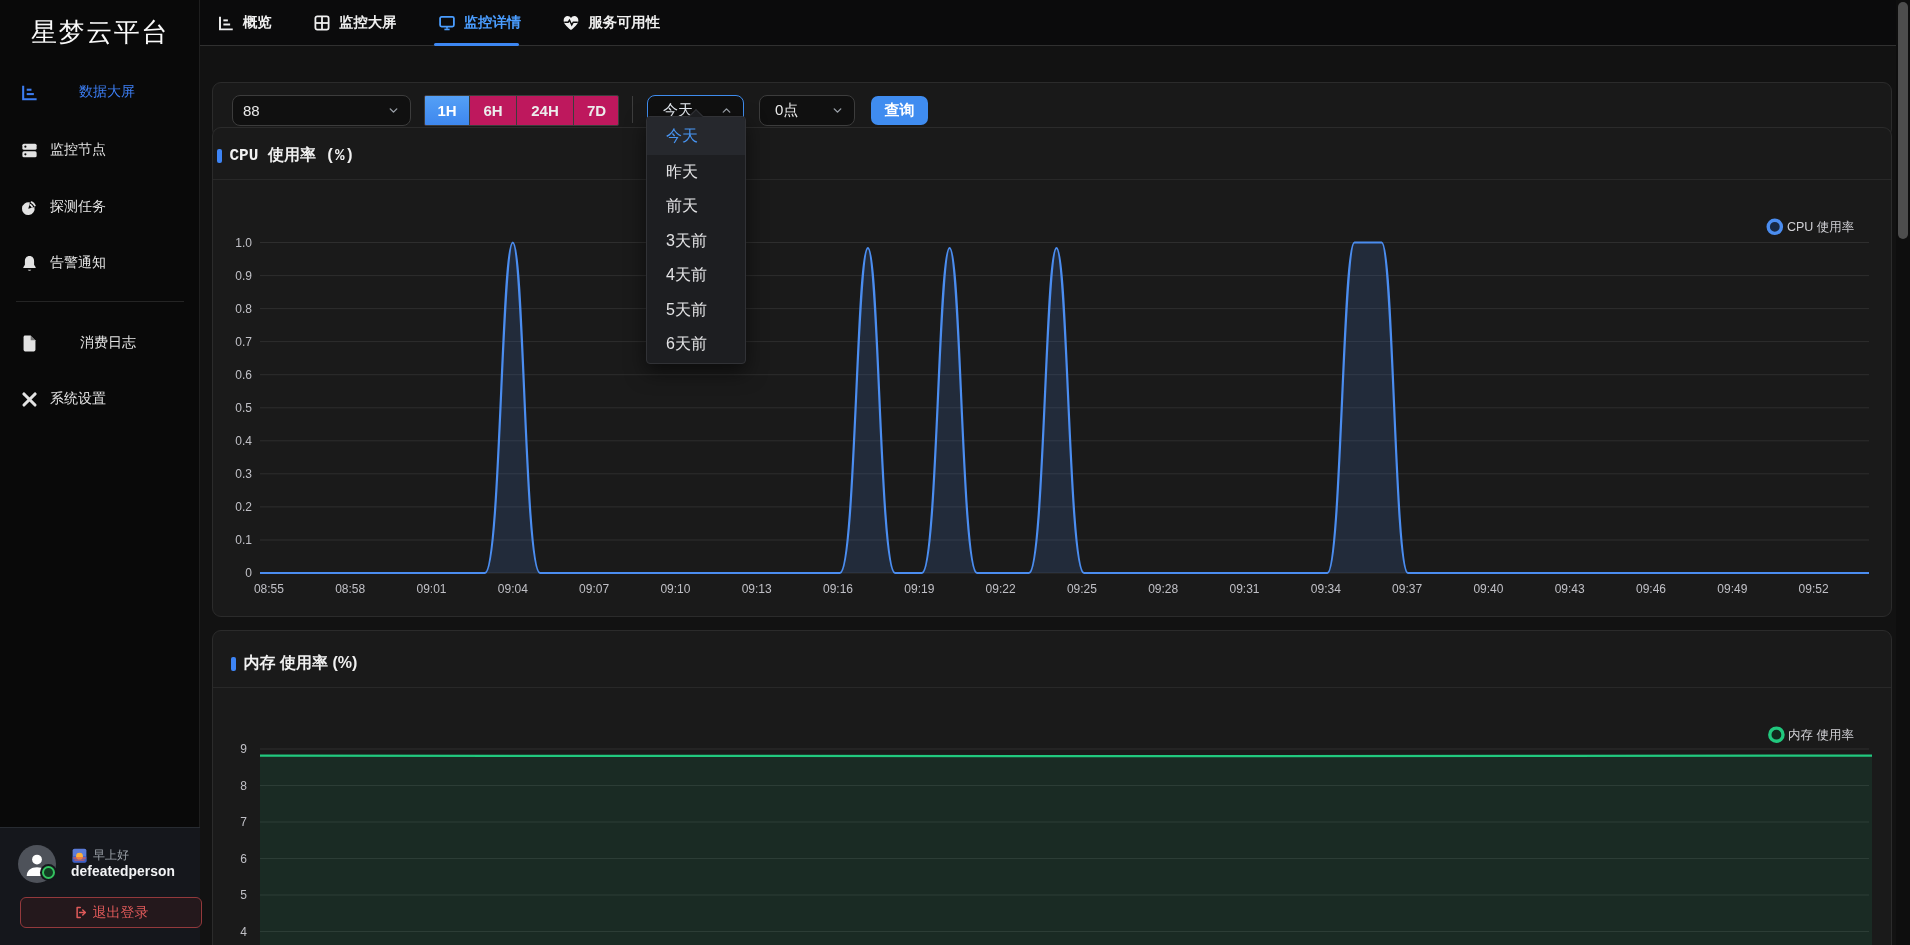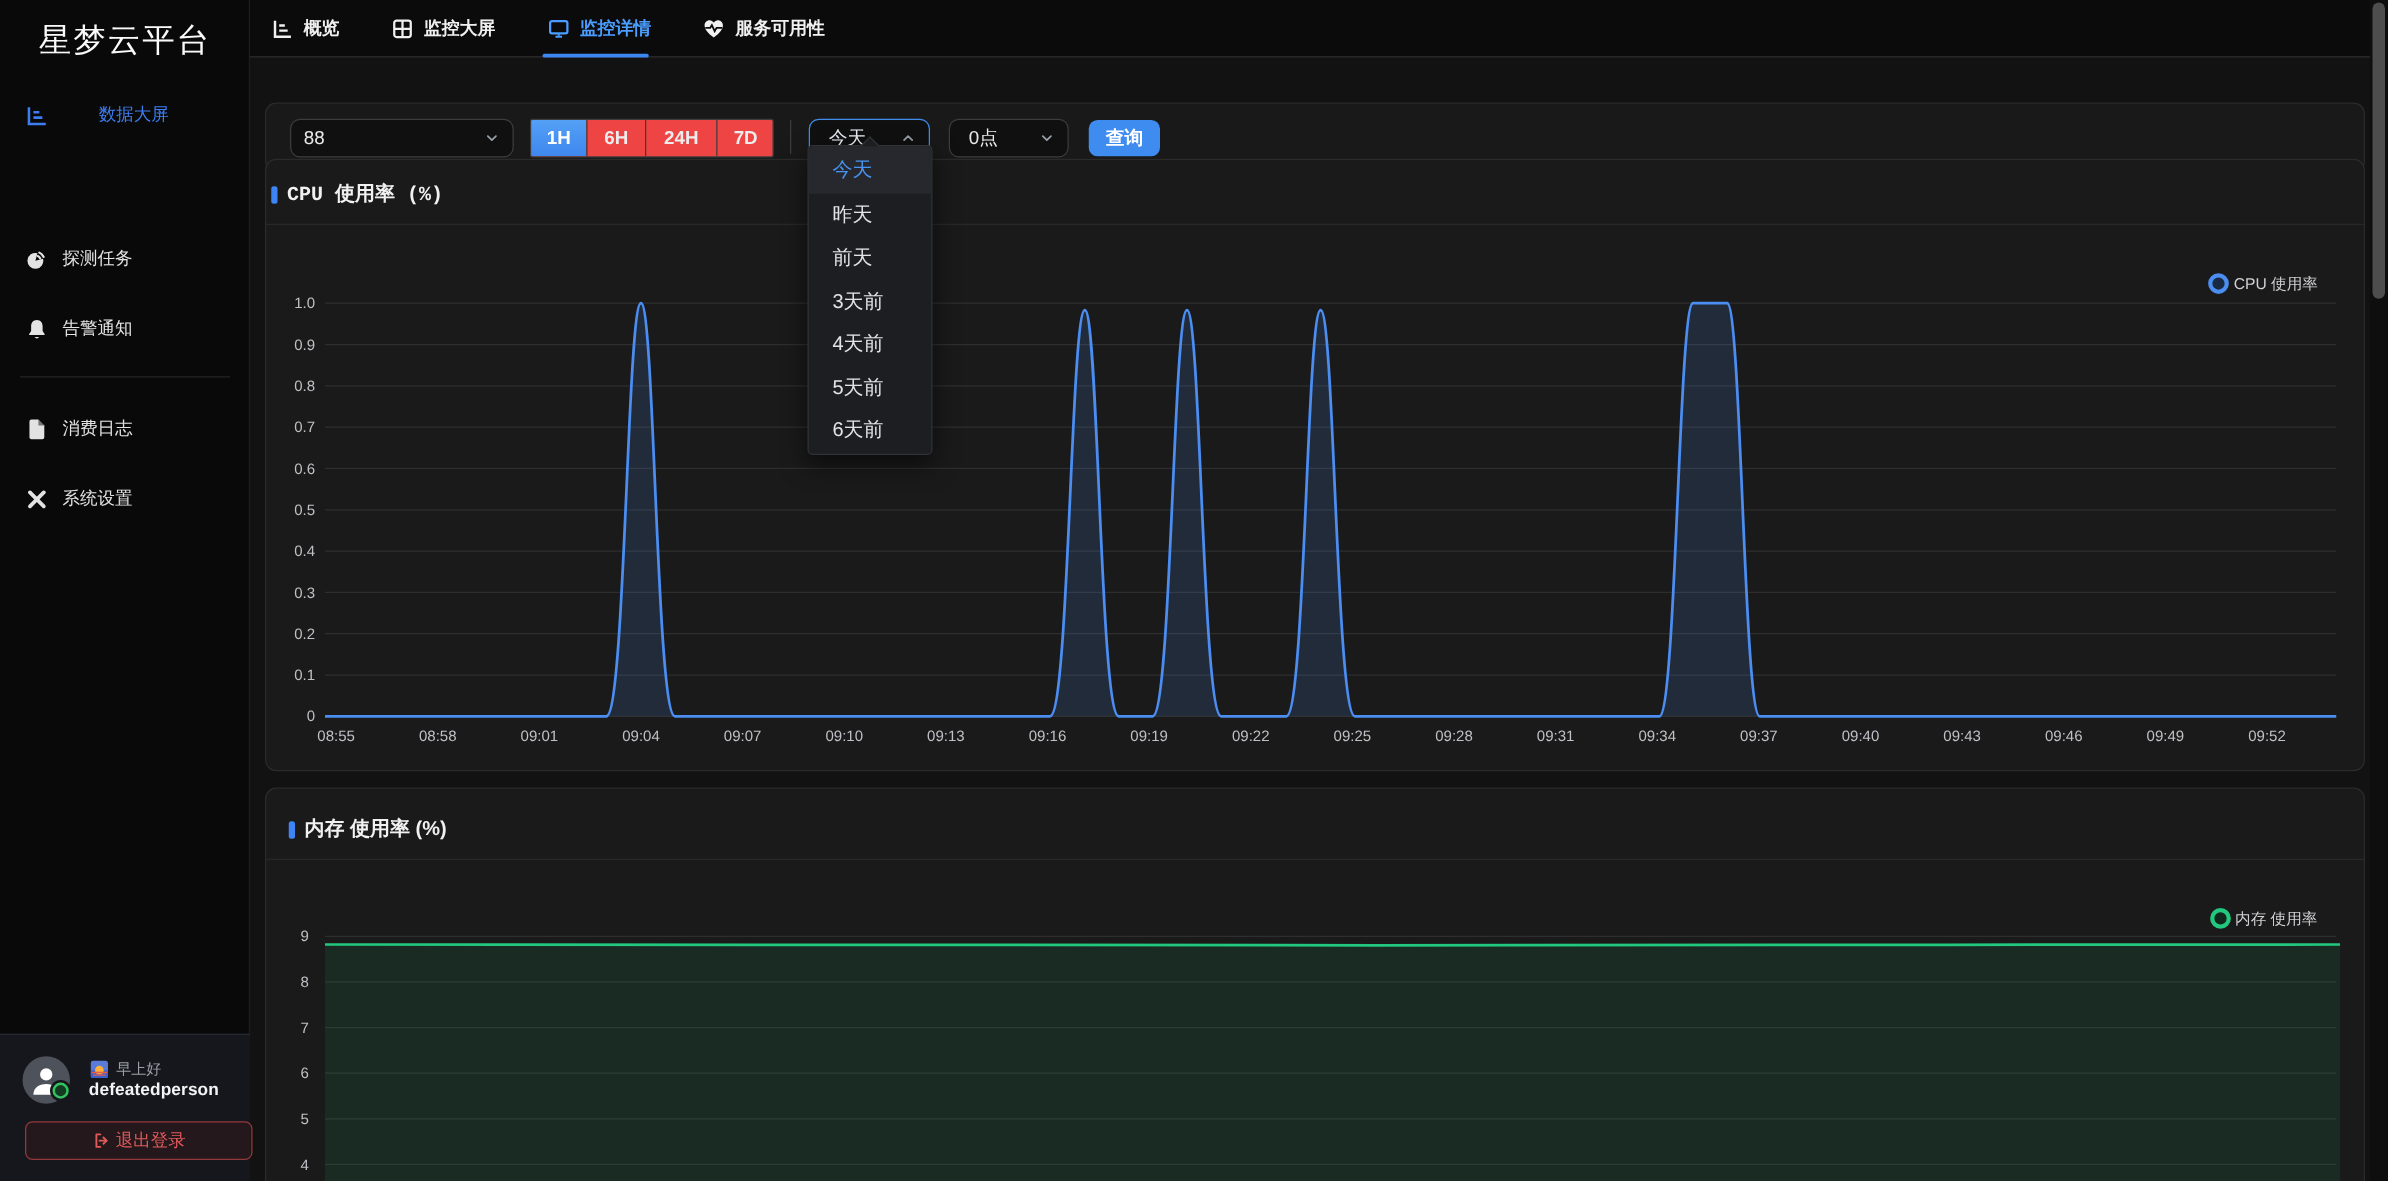--- a/index.html
+++ b/index.html
@@ -34,21 +34,21 @@
   .card { position:absolute; background:#1a1a1a; border:1px solid #2b2b2b; border-radius:9px; }
   
   #toolbar { left:212px; top:58px; width:1680px; height:56px; background:#191919;margin-top:24px; }
   .sel { position:absolute; top:12px; height:31px; background:#101010; border:1px solid #3c3c3c; border-radius:8px;
     display:flex; align-items:center; color:#e9e9e9; font-size:15px; }
   .sel .cv { position:absolute; right:10px; top:8px; }
   #sel88 { left:19px; width:179px; padding-left:10px; }
   #selday { left:434px; width:97px; padding-left:15px; border-color:#3f8ced; color:#e8edf4; }
   #selhour { left:546px; width:96px; padding-left:15px; }
   #segs { position:absolute; left:211px; top:12px; width:195px; height:31px; border:1px solid #3c3c3c; border-radius:2px;
-    display:flex; overflow:hidden; background:#ef4444; }
+    display:flex; overflow:hidden; background:#be185d; }
   .seg { display:flex; align-items:center; justify-content:center; color:#ececec; font-weight:bold; font-size:15px;
     border-left:1px solid #3c3c3c; flex:0 0 auto; }
   .seg:first-child { border-left:none; }
   .seg.on { background:linear-gradient(180deg,#54a0f6,#3e87ee); color:#fff; }
   #tsep { left:419px; top:13px; width:1px; height:27px; background:#3d3d3d; }
   #qbtn { left:658px; top:13px; width:57px; height:29px; background:#3f8cf0; border-radius:7px; color:#fff;
     font-size:15px; font-weight:bold; display:flex; align-items:center; justify-content:center; }
   
   #ddp { left:646px; top:116px; width:100px; height:248px; background:#1d1e21; border:1px solid #313236; border-radius:4px;
     box-shadow:0 8px 20px rgba(0,0,0,.55); z-index:40; }
@@ -75,37 +75,46 @@
   <div id="sidebar" class="abs">
     <div id="logo" class="abs">星梦云平台</div>
     <div class="mi on abs" style="top:72px;gap:29px;">
       <svg viewBox="0 0 24 24" fill="none" stroke="currentColor" stroke-width="2.6">
           <path d="M4 3.5V20.5H21"></path>
           <path d="M8.5 8.5H14.5"></path>
           <path d="M8.5 14H17.5"></path>
         </svg>
       <span>数据大屏</span>
     </div>
+    <div class="mi abs" style="top:130px;">
+      <svg viewBox="0 0 24 24" fill="currentColor">
+          <rect x="3" y="3.5" width="18" height="7.5" rx="2"></rect>
+          <rect x="3" y="13" width="18" height="7.5" rx="2"></rect>
+          <circle cx="6.8" cy="7.2" r="1.4" fill="#090909"></circle>
+          <circle cx="6.8" cy="16.8" r="1.4" fill="#090909"></circle>
+        </svg>
+      <span>监控节点</span>
+    </div>
     <div class="mi abs" style="top:187px;">
       <svg viewBox="0 0 24 24" fill="currentColor">
           <path d="M10.5 13.5 L12.6 5.8 A8 8 0 1 0 18.2 11.4 Z"></path>
           <path d="M12.9 8.6 A5.5 5.5 0 0 1 15.4 11.1" stroke="currentColor" stroke-width="2.2" fill="none" stroke-linecap="round"></path>
           <path d="M14.5 5.2 A9.3 9.3 0 0 1 18.8 9.5" stroke="currentColor" stroke-width="2.2" fill="none" stroke-linecap="round"></path>
         </svg>
       <span>探测任务</span>
     </div>
     <div class="mi abs" style="top:243px;">
       <svg viewBox="0 0 24 24" fill="currentColor">
           <path d="M12 2.5 C8.3 2.5 6.2 5.4 6.2 8.8 V13.6 L4.2 16.6 C4 17 4.2 17.6 4.8 17.6 H19.2 C19.8 17.6 20 17 19.8 16.6 L17.8 13.6 V8.8 C17.8 5.4 15.7 2.5 12 2.5 Z"></path>
           <path d="M9.8 19.8 A 2.4 2.4 0 0 0 14.2 19.8 Z"></path>
         </svg>
       <span>告警通知</span>
     </div>
     <div id="sdiv" class="abs"></div>
-    <div class="mi abs" style="top:323px;">
+    <div class="mi abs" style="top:323px;gap:30px;">
       <svg viewBox="0 0 24 24" fill="currentColor">
           <path d="M6.5 2 C5.4 2 4.5 2.9 4.5 4 V20 C4.5 21.1 5.4 22 6.5 22 H17.5 C18.6 22 19.5 21.1 19.5 20 V8 L13.5 2 Z"></path>
           <path d="M13.5 2 V8 H19.5" fill="#090909" opacity=".5"></path>
         </svg>
       <span>消费日志</span>
     </div>
     <div class="mi abs" style="top:379px;">
       <svg viewBox="0 0 24 24" fill="none" stroke="currentColor" stroke-width="3.8" stroke-linecap="round">
           <path d="M5 5 L19 19"></path>
           <path d="M19 5 L5 19"></path>

